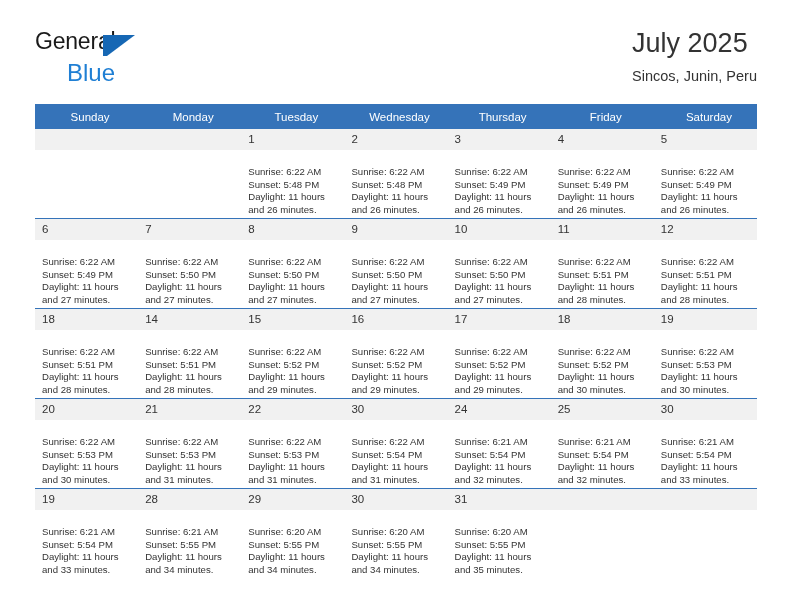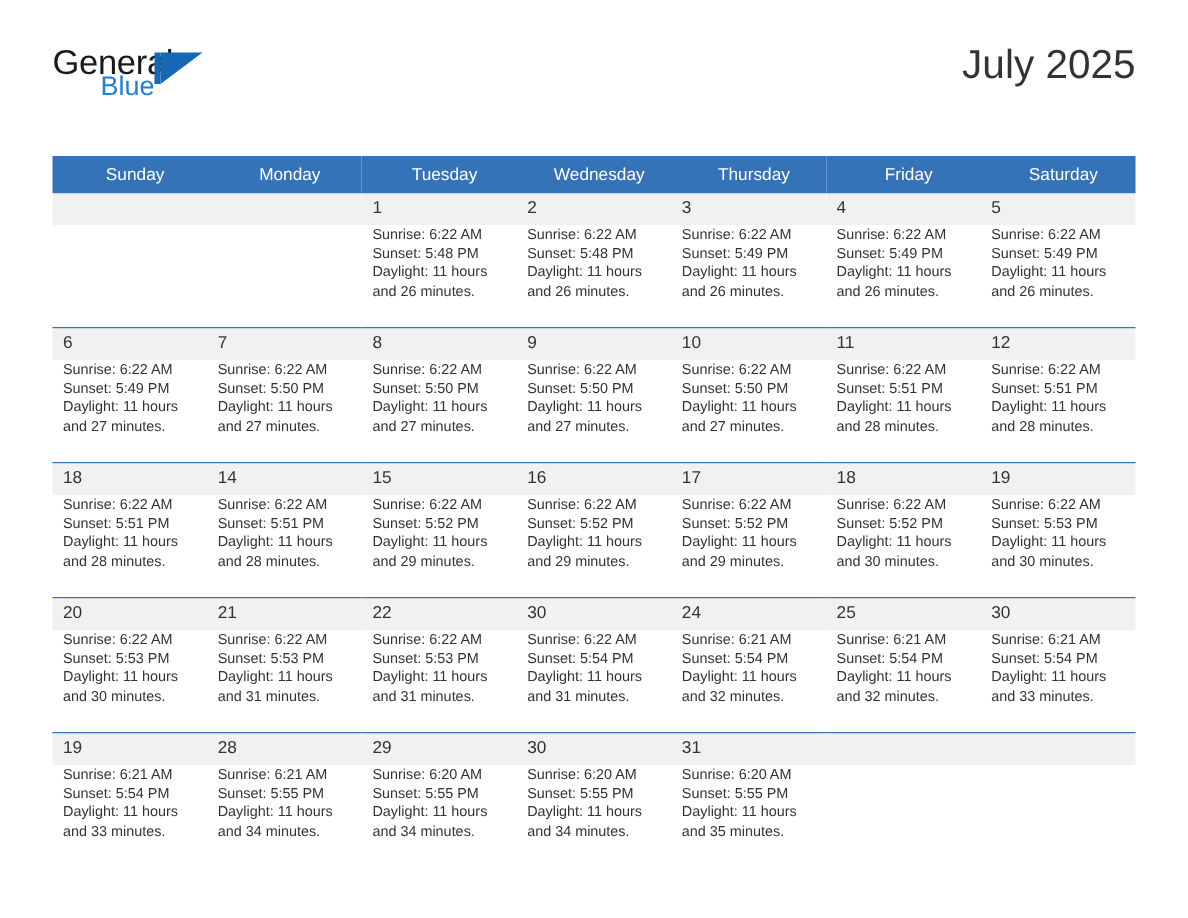--- a/index.html
+++ b/index.html
@@ -66,22 +66,22 @@
     left: 4px;
     top: 0;
     width: 0;
     height: 0;
     border-left: 28px solid #1667b4;
     border-bottom: 21px solid transparent;
   }
   .brand-blue {
     position: absolute;
     left: 32px;
-    top: 16px;
-    font-size: 18px;
+    top: 32px;
+    font-size: 24px;
     color: #1f7fd4;
     line-height: 26px;
   }
 
   .title-block {
     position: absolute;
     right: 0;
     top: -2px;
     text-align: left;
   }
@@ -145,21 +145,21 @@
     color: #333333;
     line-height: 14px;
     padding: 3px 0 4px 7px;
     height: 21px;
     box-sizing: border-box;
   }
   .day-num.empty {
     color: transparent;
   }
   .day-body {
-    padding: 1px 6px 0 7px;
+    padding: 16px 6px 0 7px;
     font-size: 9.6px;
     line-height: 12.6px;
     color: #333333;
   }
   .day-body div {
     white-space: nowrap;
   }
   .day-body .daylight {
     white-space: normal;
   }
@@ -175,20 +175,21 @@
       <span class="brand-general">General</span>
       <span class="brand-mark">
         <span class="bar"></span>
         <span class="tri"></span>
       </span>
       <span class="brand-blue">Blue</span>
     </div>
 
     <div class="title-block">
       <div class="cal-title">July 2025</div>
+      <div class="cal-subtitle">Sincos, Junin, Peru</div>
     </div>
 
   </div>
 
   <table class="calendar">
     <colgroup>
       <col>
         <col>
         <col>
         <col>

